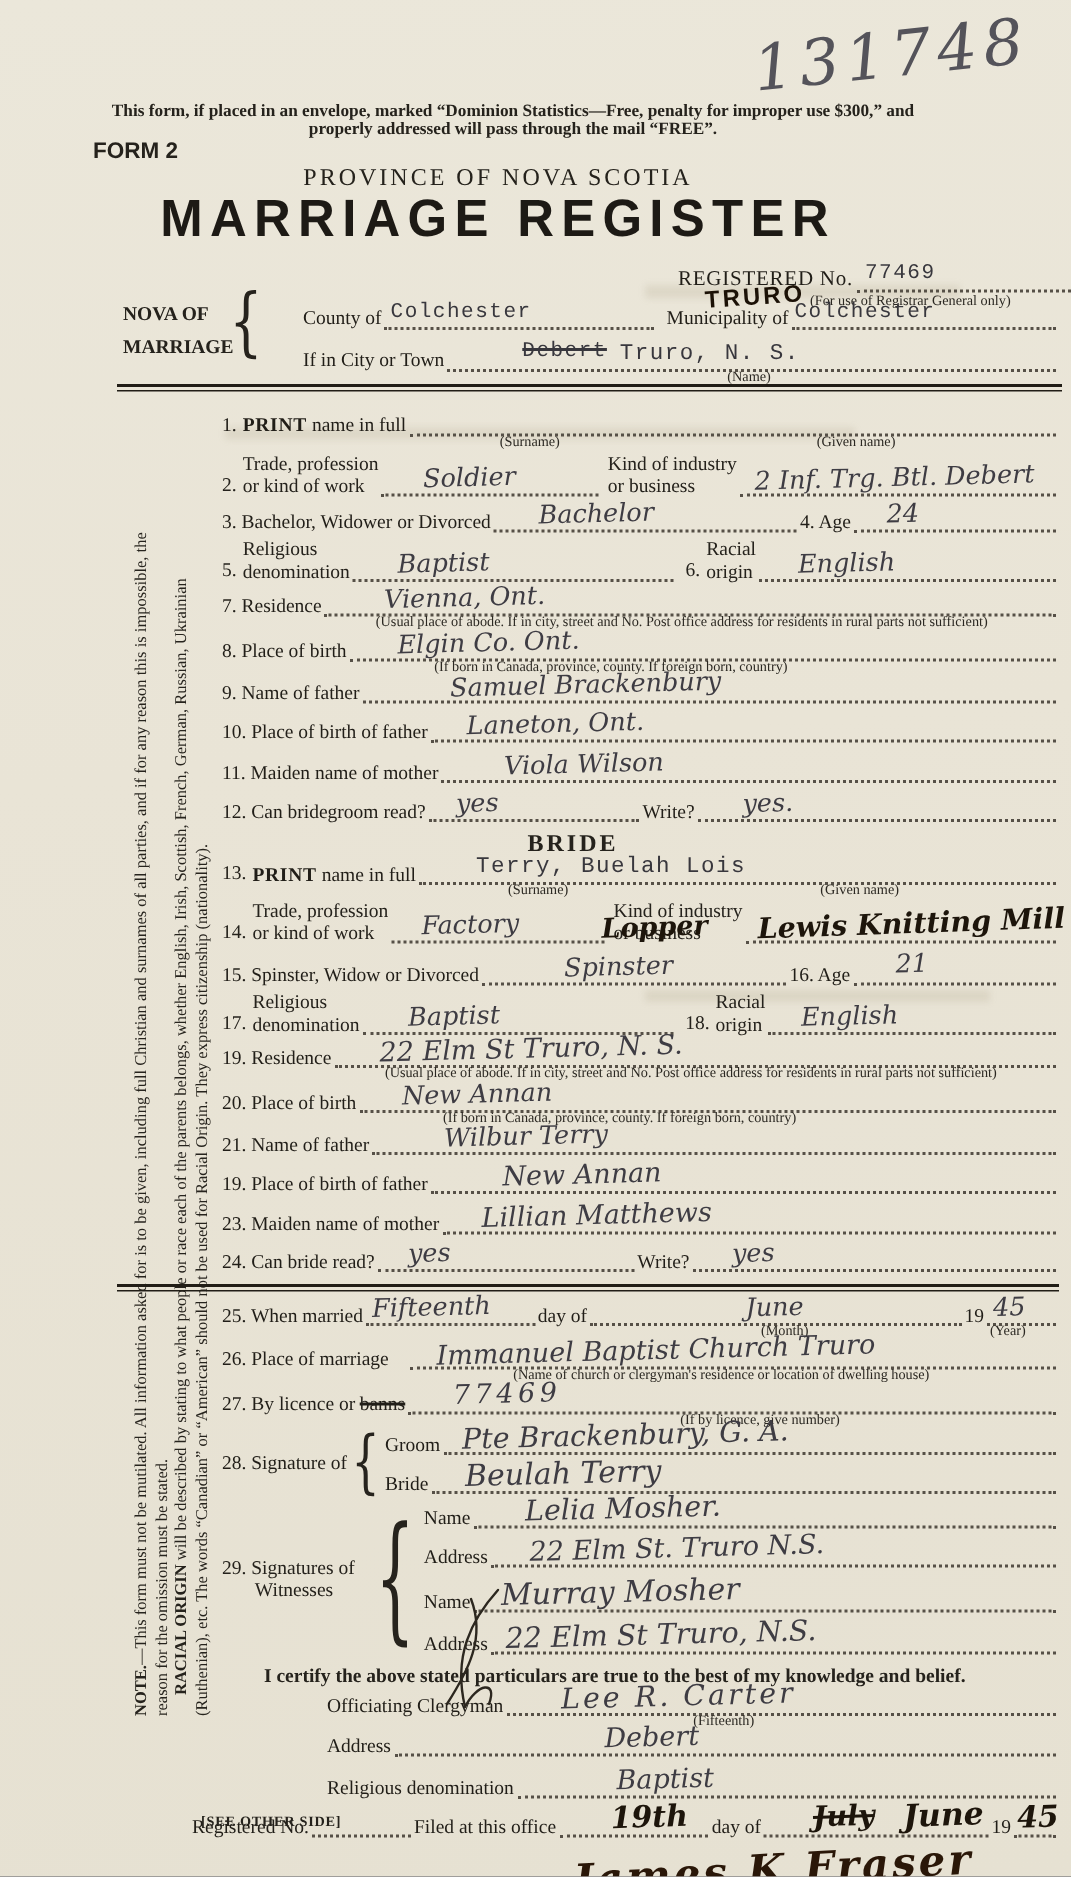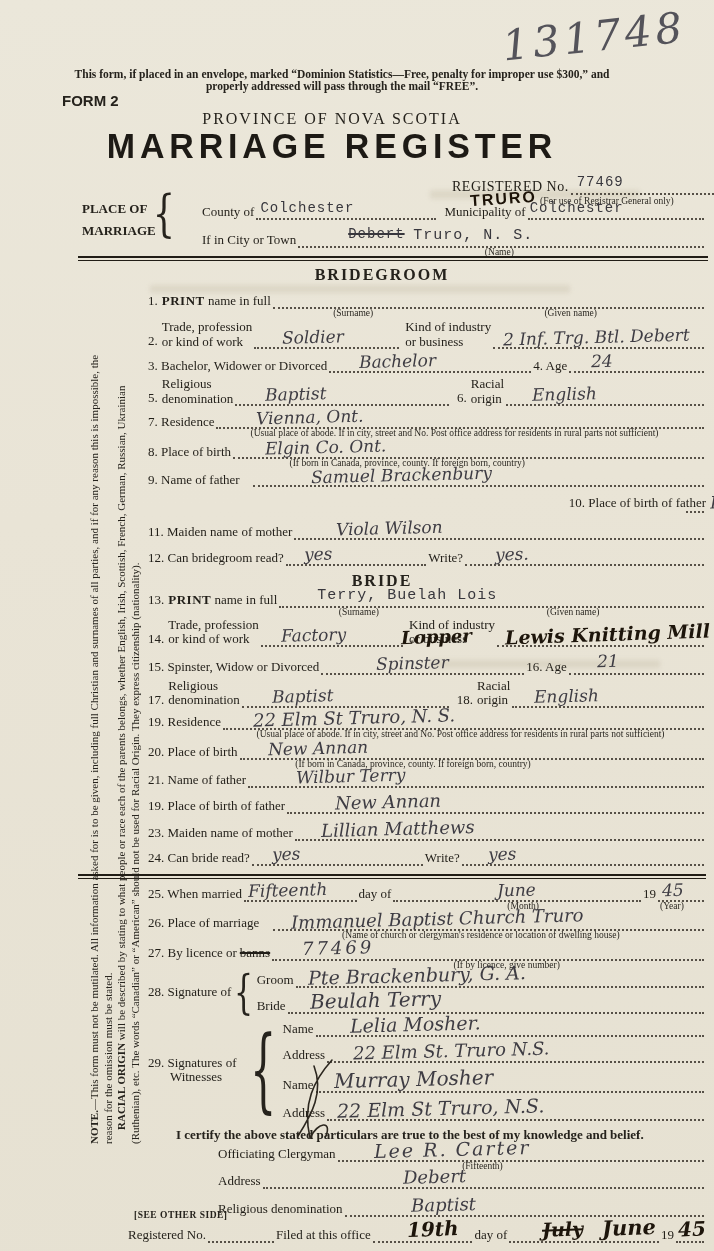--- a/index.html
+++ b/index.html
@@ -55,21 +55,21 @@
 
   <div class="abs row" style="left:452px;right:0;top:178px;">
     <span class="lbl" style="font-size:14px;letter-spacing:.5px;">REGISTERED No.</span>
     <span class="fill" style="margin-right:0;">
       <span class="val typed" style="left:6px;bottom:3px;">77469</span>
     </span>
   </div>
   <div class="abs caprow" style="left:540px;top:196px;">(For use of Registrar General only)</div>
 
   <div class="abs" style="left:82px;top:198px;font-weight:bold;font-size:13px;line-height:1.7;">
-    <div>PLACE OF</div>
+    <div>NOVA OF</div>
     <div>MARRIAGE</div>
   </div>
   <div class="abs brace" style="left:148px;top:192px;font-size:50px;transform:scaleX(.7);">{</div>
 
   <div class="abs row" style="left:202px;right:8px;top:203px;">
     <span class="lbl">County of</span>
     <span class="fill" style="flex:0 0 180px;">
       <span class="val typed" style="left:4px;bottom:2px;">Colchester</span>
     </span>
     <span class="lbl" style="margin-left:6px;">Municipality of</span>
@@ -88,21 +88,20 @@
   </div>
   <div class="abs dbl-rule" style="left:78px;right:6px;top:256px;margin-left:0;"></div>
 
   <div class="abs" style="left:88px;top:332px;width:812px;height:56px;transform-origin:0 0;transform:rotate(-90deg) translateX(-812px);font-size:11px;line-height:13.5px;color:#26231d;">
     <div><b>NOTE.</b><span>—This form must not be mutilated.  All information asked for is to be given, including full Christian and surnames of all parties, and if for any reason this is impossible, the reason for the omission must be stated.</span></div>
     <div style="text-indent:14px;"><b>RACIAL ORIGIN</b><span> will be described by stating to what people or race each of the parents belongs, whether English, Irish, Scottish, French, German, Russian, Ukrainian (Ruthenian), etc.  The words “Canadian” or “American” should not be used for Racial Origin.  They express citizenship (nationality).</span></div>
   </div>
 
   <div id="fields">
 
-    <div class="heading">BRIDEGROOM</div>
 
     <div class="row" style="margin-top:8px;">
       <span class="num">1.</span>
       <span class="lbl"><b>PRINT</b><span> name in full</span></span>
       <span class="fill">
         <span class="cap2" style="left:14%;">(Surname)</span>
         <span class="cap2" style="left:63%;">(Given name)</span>
       </span>
     </div>
 
@@ -163,28 +162,28 @@
     </div>
 
     <div class="row" style="margin-top:13px;">
       <span class="lbl">8. Place of birth</span>
       <span class="fill">
         <span class="val hand" style="left:32px;bottom:0;">Elgin Co. Ont.</span>
         <span class="cap2" style="left:12%;">(If born in Canada, province, county.   If foreign born, country)</span>
       </span>
     </div>
 
-    <div class="row" style="margin-top:11px;gap:11px;">
+    <div class="row" style="margin-top:11px;">
       <span class="lbl">9. Name of father</span>
       <span class="fill">
         <span class="val hand" style="left:58px;bottom:0;">Samuel Brackenbury</span>
       </span>
     </div>
 
-    <div class="row" style="margin-top:9px;flex-direction:column;">
+    <div class="row" style="margin-top:9px;">
       <span class="lbl">10. Place of birth of father</span>
       <span class="fill">
         <span class="val hand" style="left:24px;bottom:0;">Laneton, Ont.</span>
       </span>
     </div>
 
     <div class="row" style="margin-top:10px;">
       <span class="lbl">11. Maiden name of mother</span>
       <span class="fill">
         <span class="val hand" style="left:42px;bottom:0;">Viola Wilson</span>

